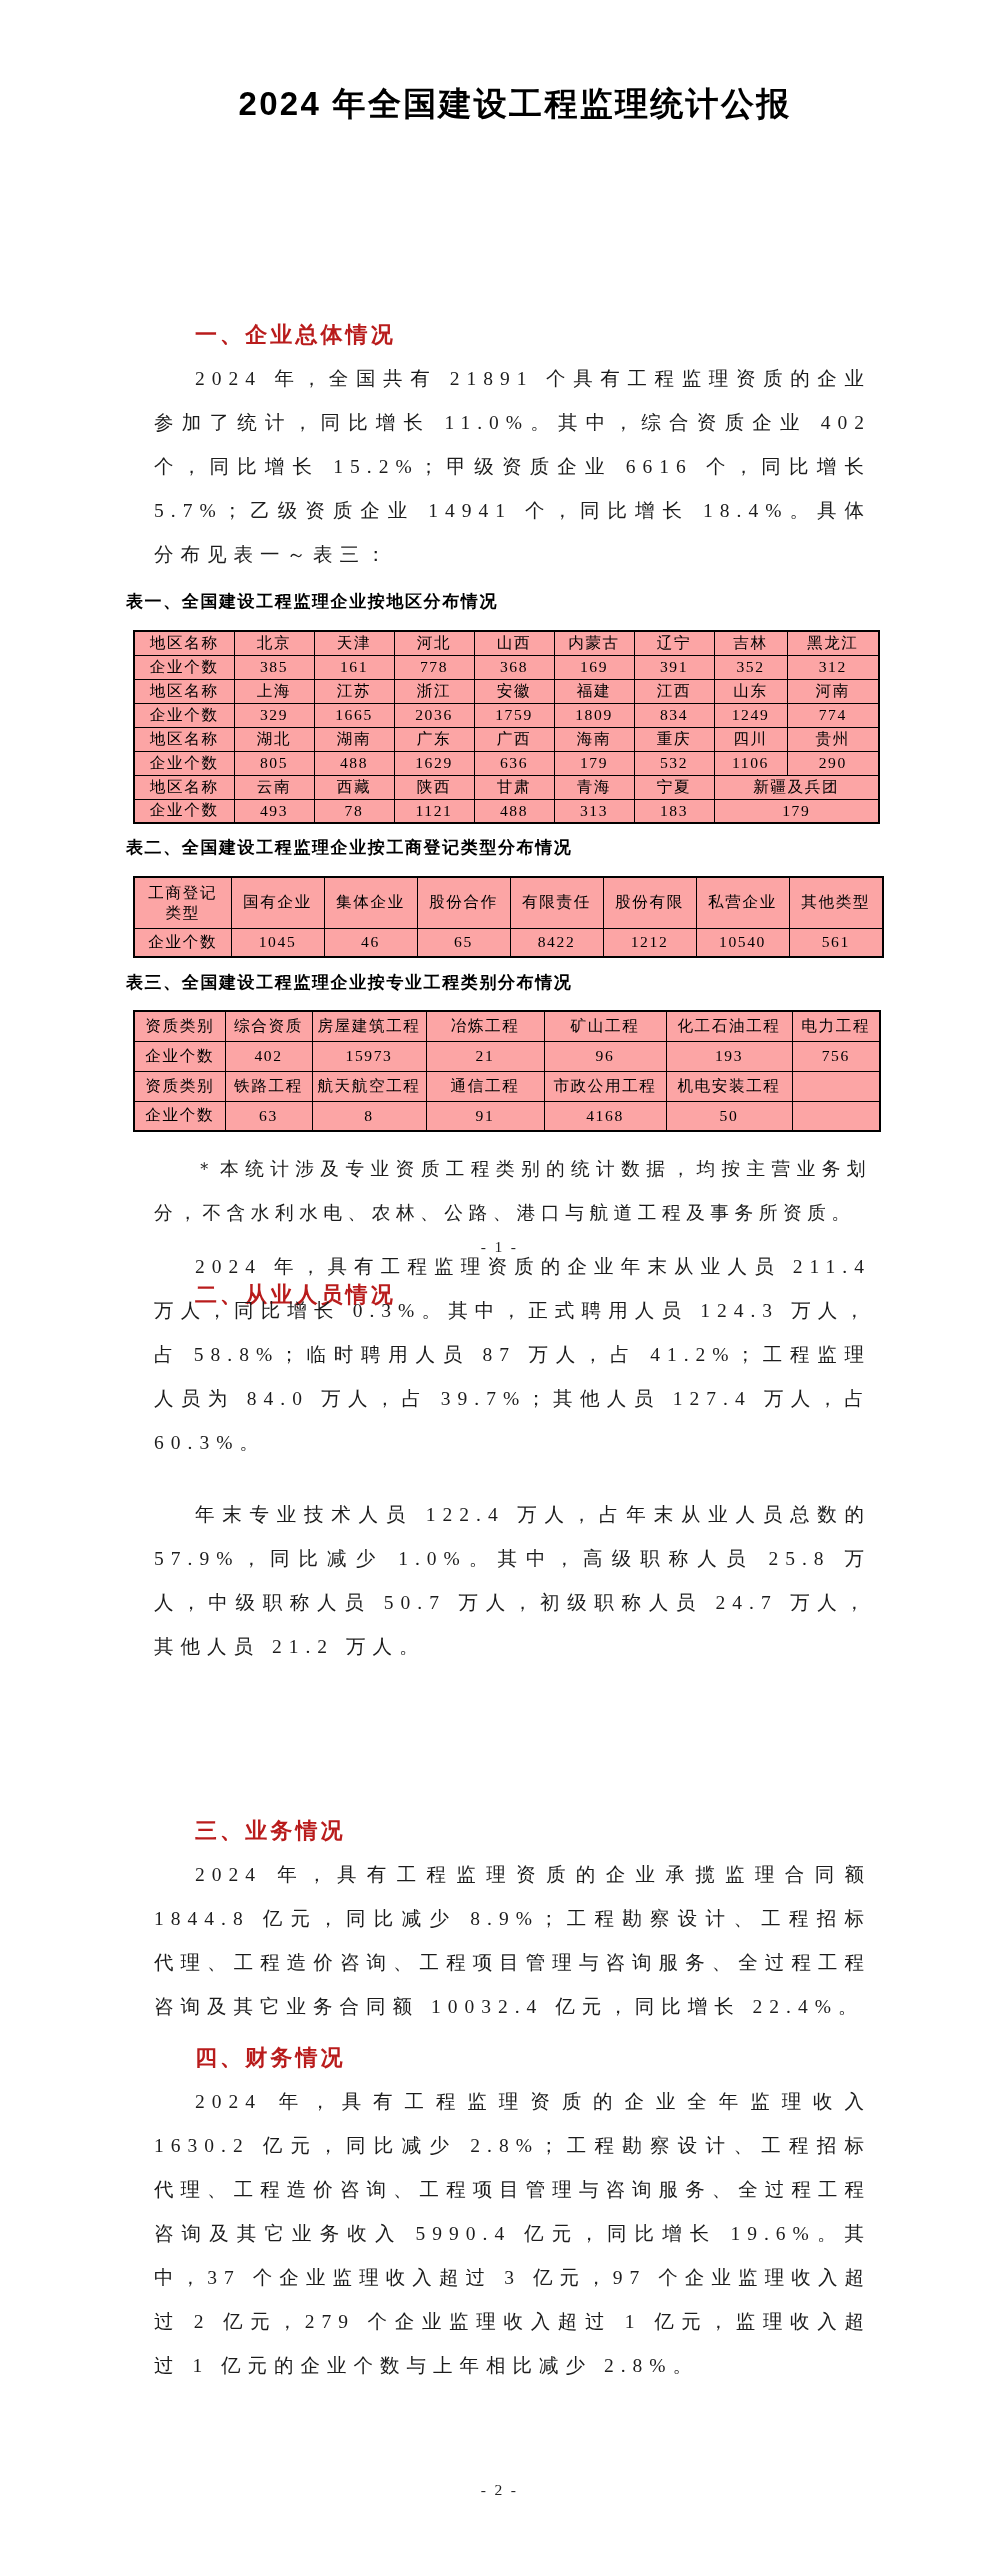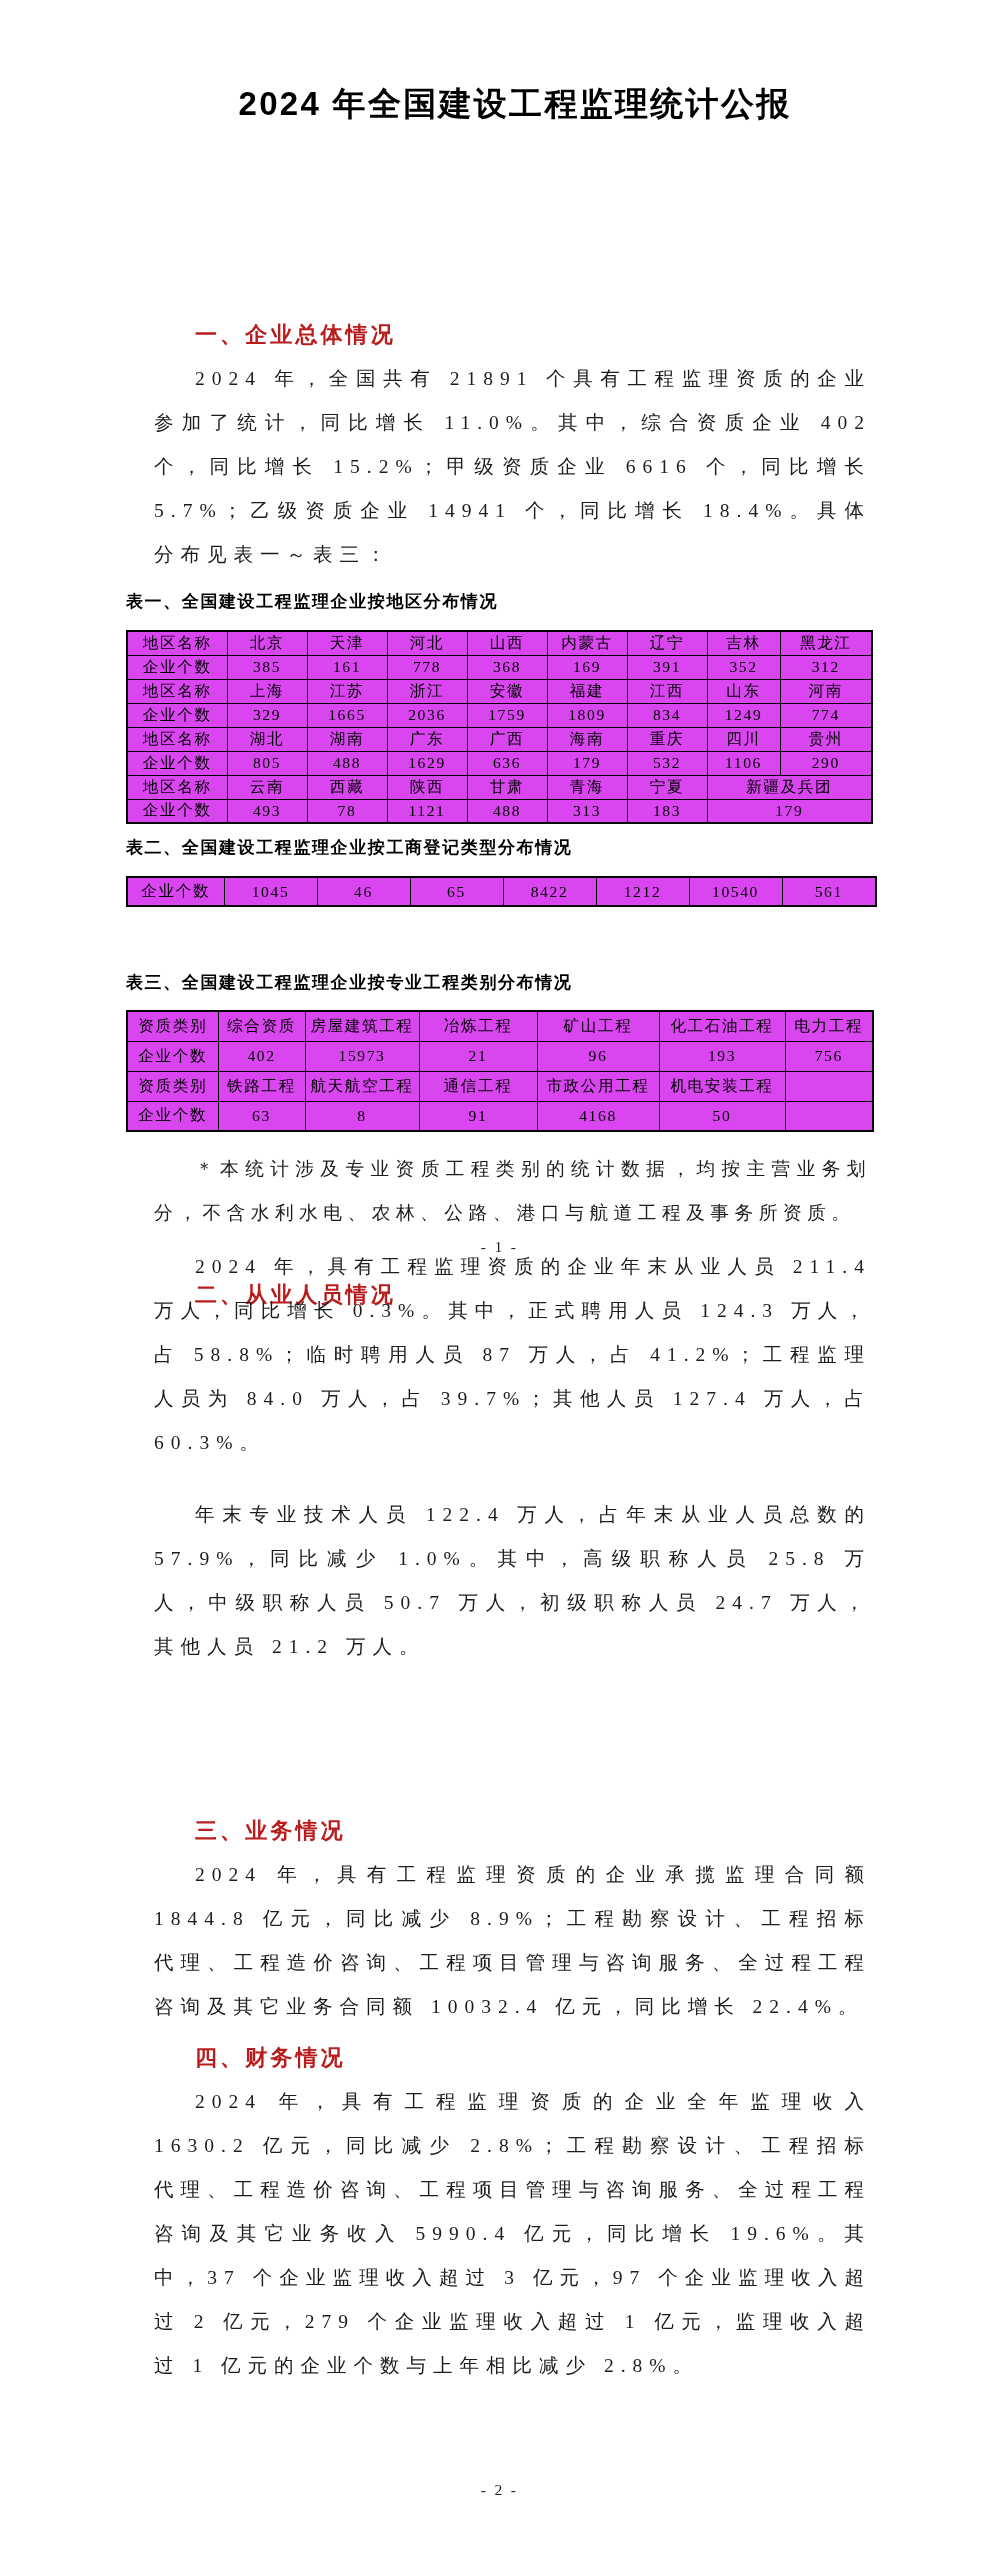--- a/index.html
+++ b/index.html
@@ -29,22 +29,22 @@
   }
   .footnote{
     left:154px;width:717px;font-size:18.7px;line-height:44px;
     letter-spacing:5.5px;text-align:justify;text-indent:41px;color:#1c1c1c;
   }
   .pagenum{
     left:126px;width:747px;text-align:center;font-size:15.6px;
     letter-spacing:2.3px;color:#222;
   }
   table.doc-table{
-    position:absolute;left:126px;width:747px;border-collapse:collapse;
-    table-layout:fixed;border:2.3px solid #000;background:#d946ef;
+    position:absolute;left:133px;width:747px;border-collapse:collapse;
+    table-layout:fixed;border:2.3px solid #000;background:#fca5a5;
   }
   table.doc-table td{
     border:1.2px solid #000;text-align:center;vertical-align:middle;
     font-family:"Liberation Serif", serif;font-size:15.6px;
     letter-spacing:1.6px;padding:0.8px 1.6px;color:#000;overflow:hidden;
   }
   table.t1 tr{height:24px;}
   table.t2 tr.hdr{height:51px;}
   table.t2 tr.dat{height:29px;}
   table.t3 tr{height:30px;}
@@ -173,20 +173,33 @@
       <col style="width:97px">
         <col style="width:93px">
         <col style="width:93px">
       <col style="width:93px">
         <col style="width:93px">
         <col style="width:93px">
       <col style="width:93px">
         <col style="width:94px">
     </colgroup>
     <tbody>
+        <tr class="hdr">
+      <td class="twoline">
+        <span>工商登记</span>
+        <span>类型</span>
+      </td>
+      <td>国有企业</td>
+      <td>集体企业</td>
+      <td>股份合作</td>
+      <td>有限责任</td>
+      <td>股份有限</td>
+      <td>私营企业</td>
+      <td>其他类型</td>
+    </tr>
     <tr class="dat">
       <td>企业个数</td>
       <td>1045</td>
       <td>46</td>
       <td>65</td>
       <td>8422</td>
       <td>1212</td>
       <td>10540</td>
       <td>561</td>
     </tr>

